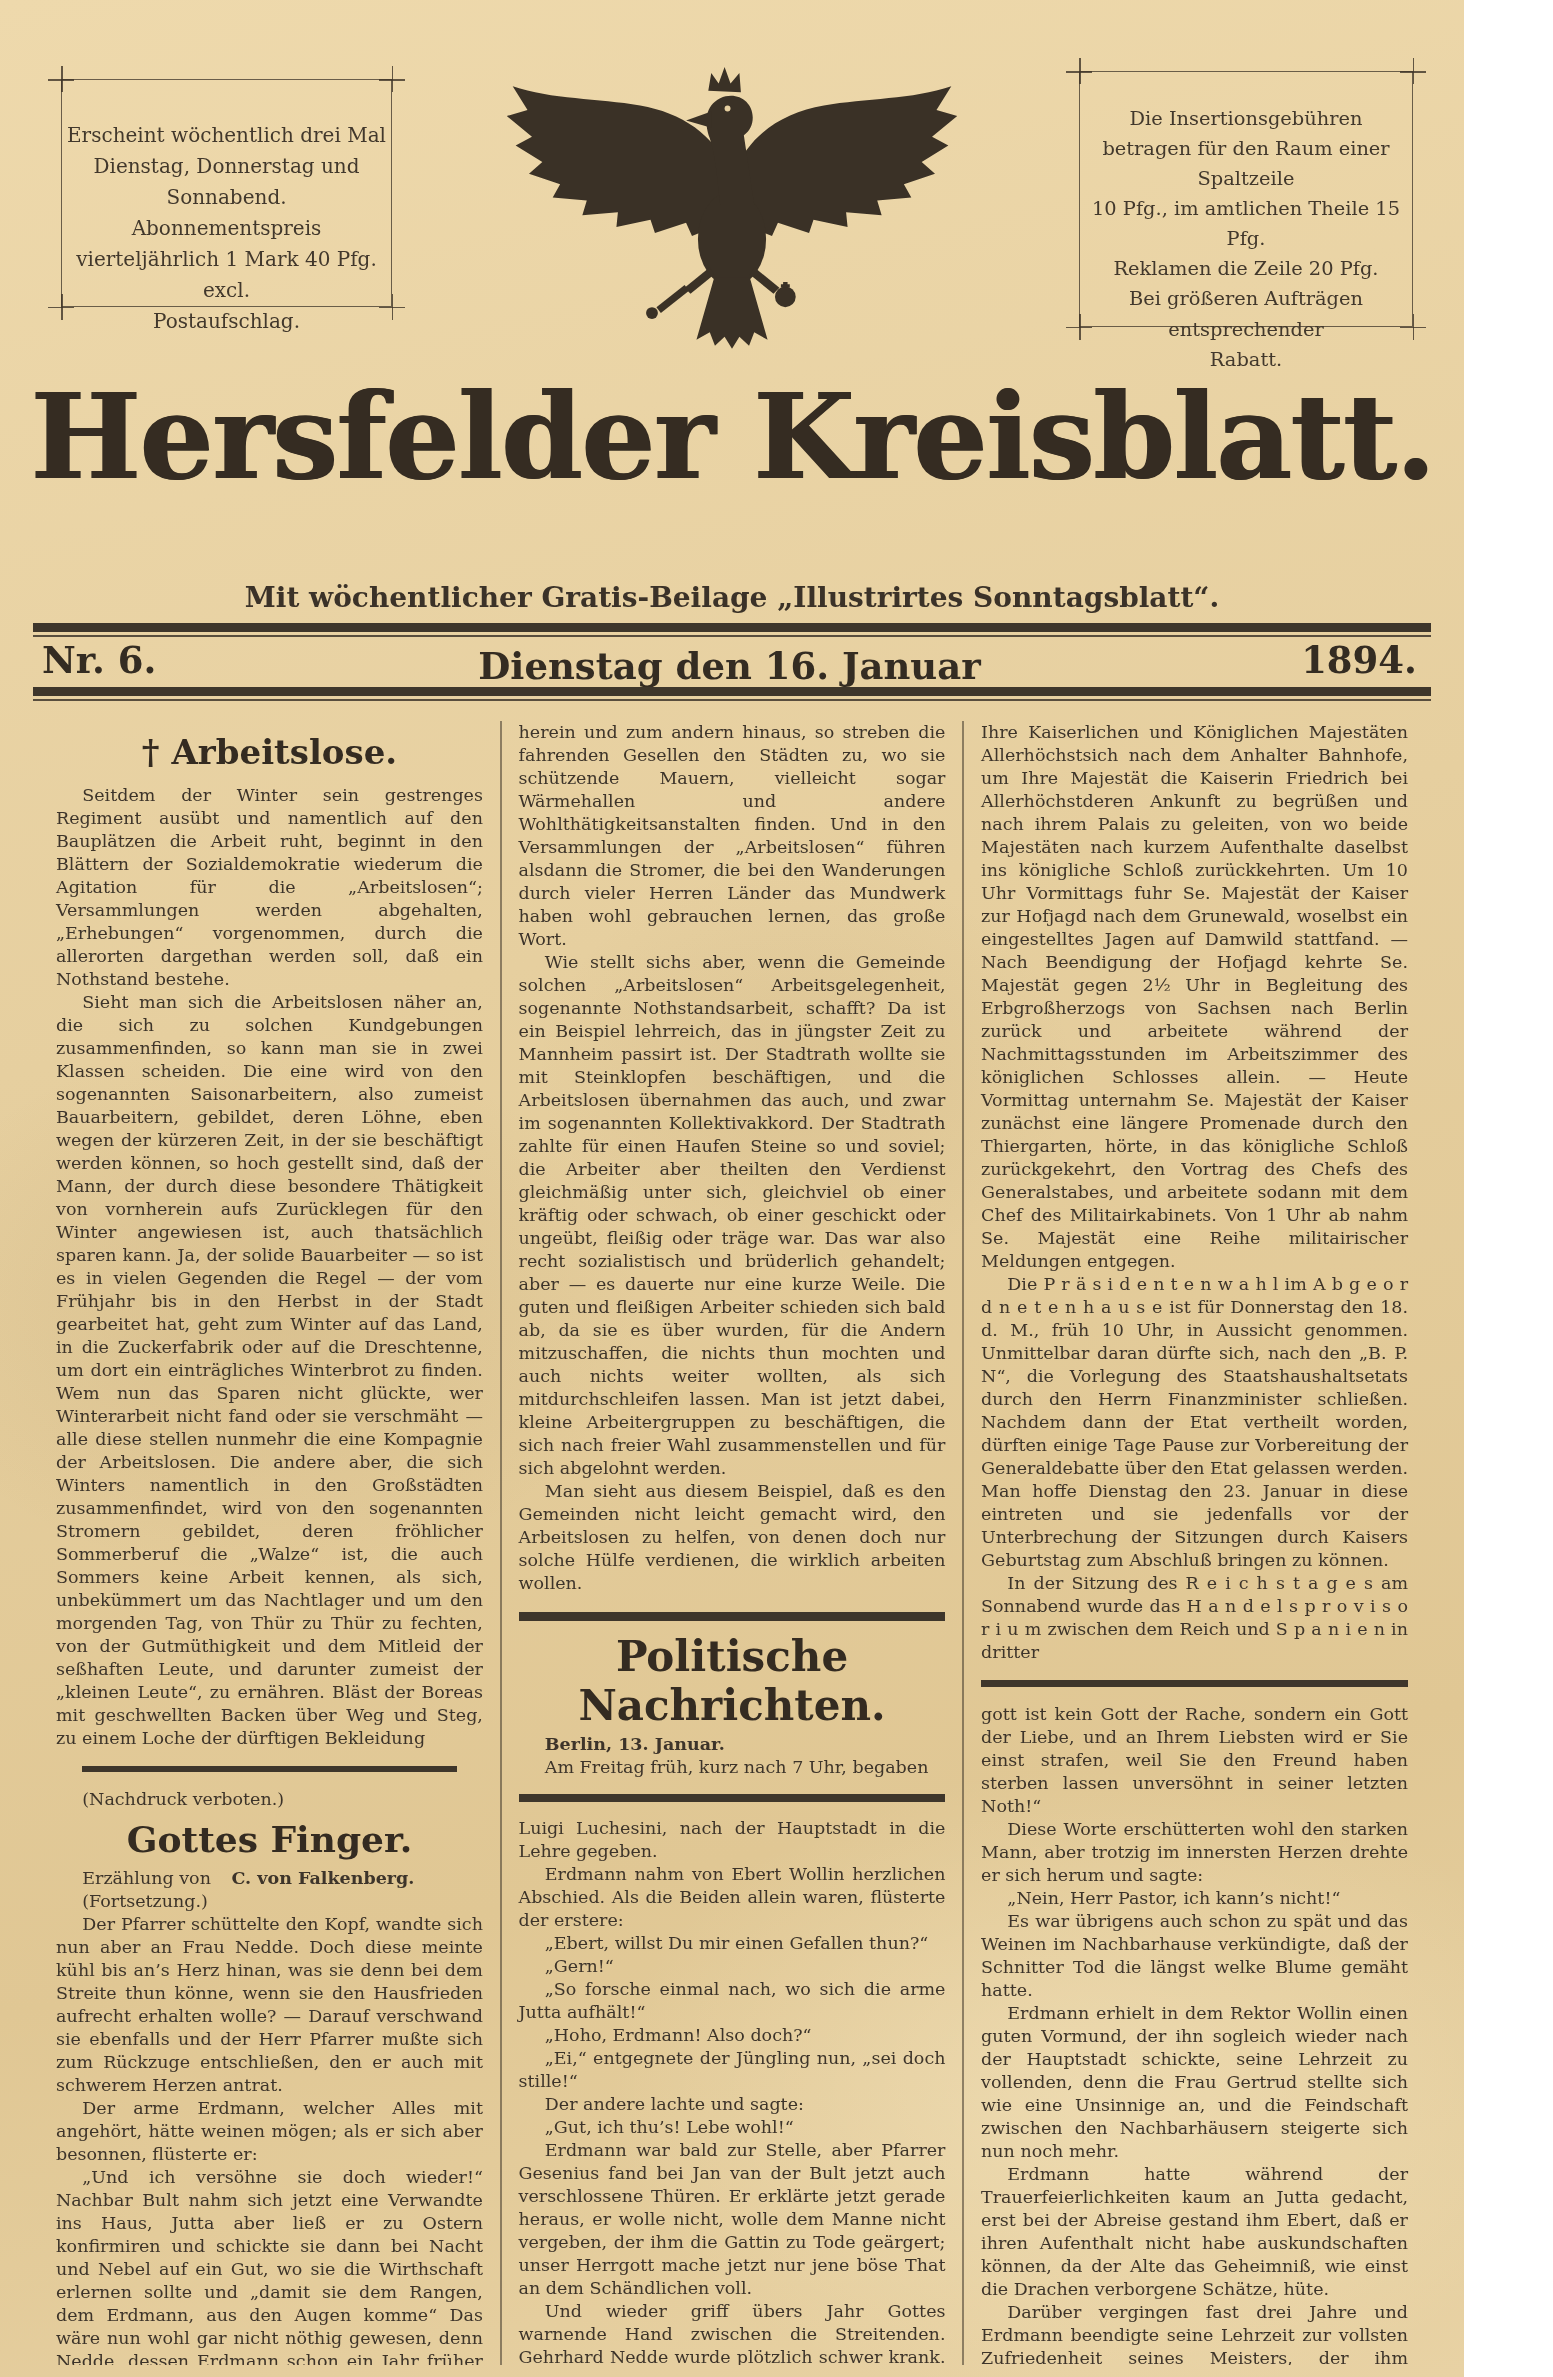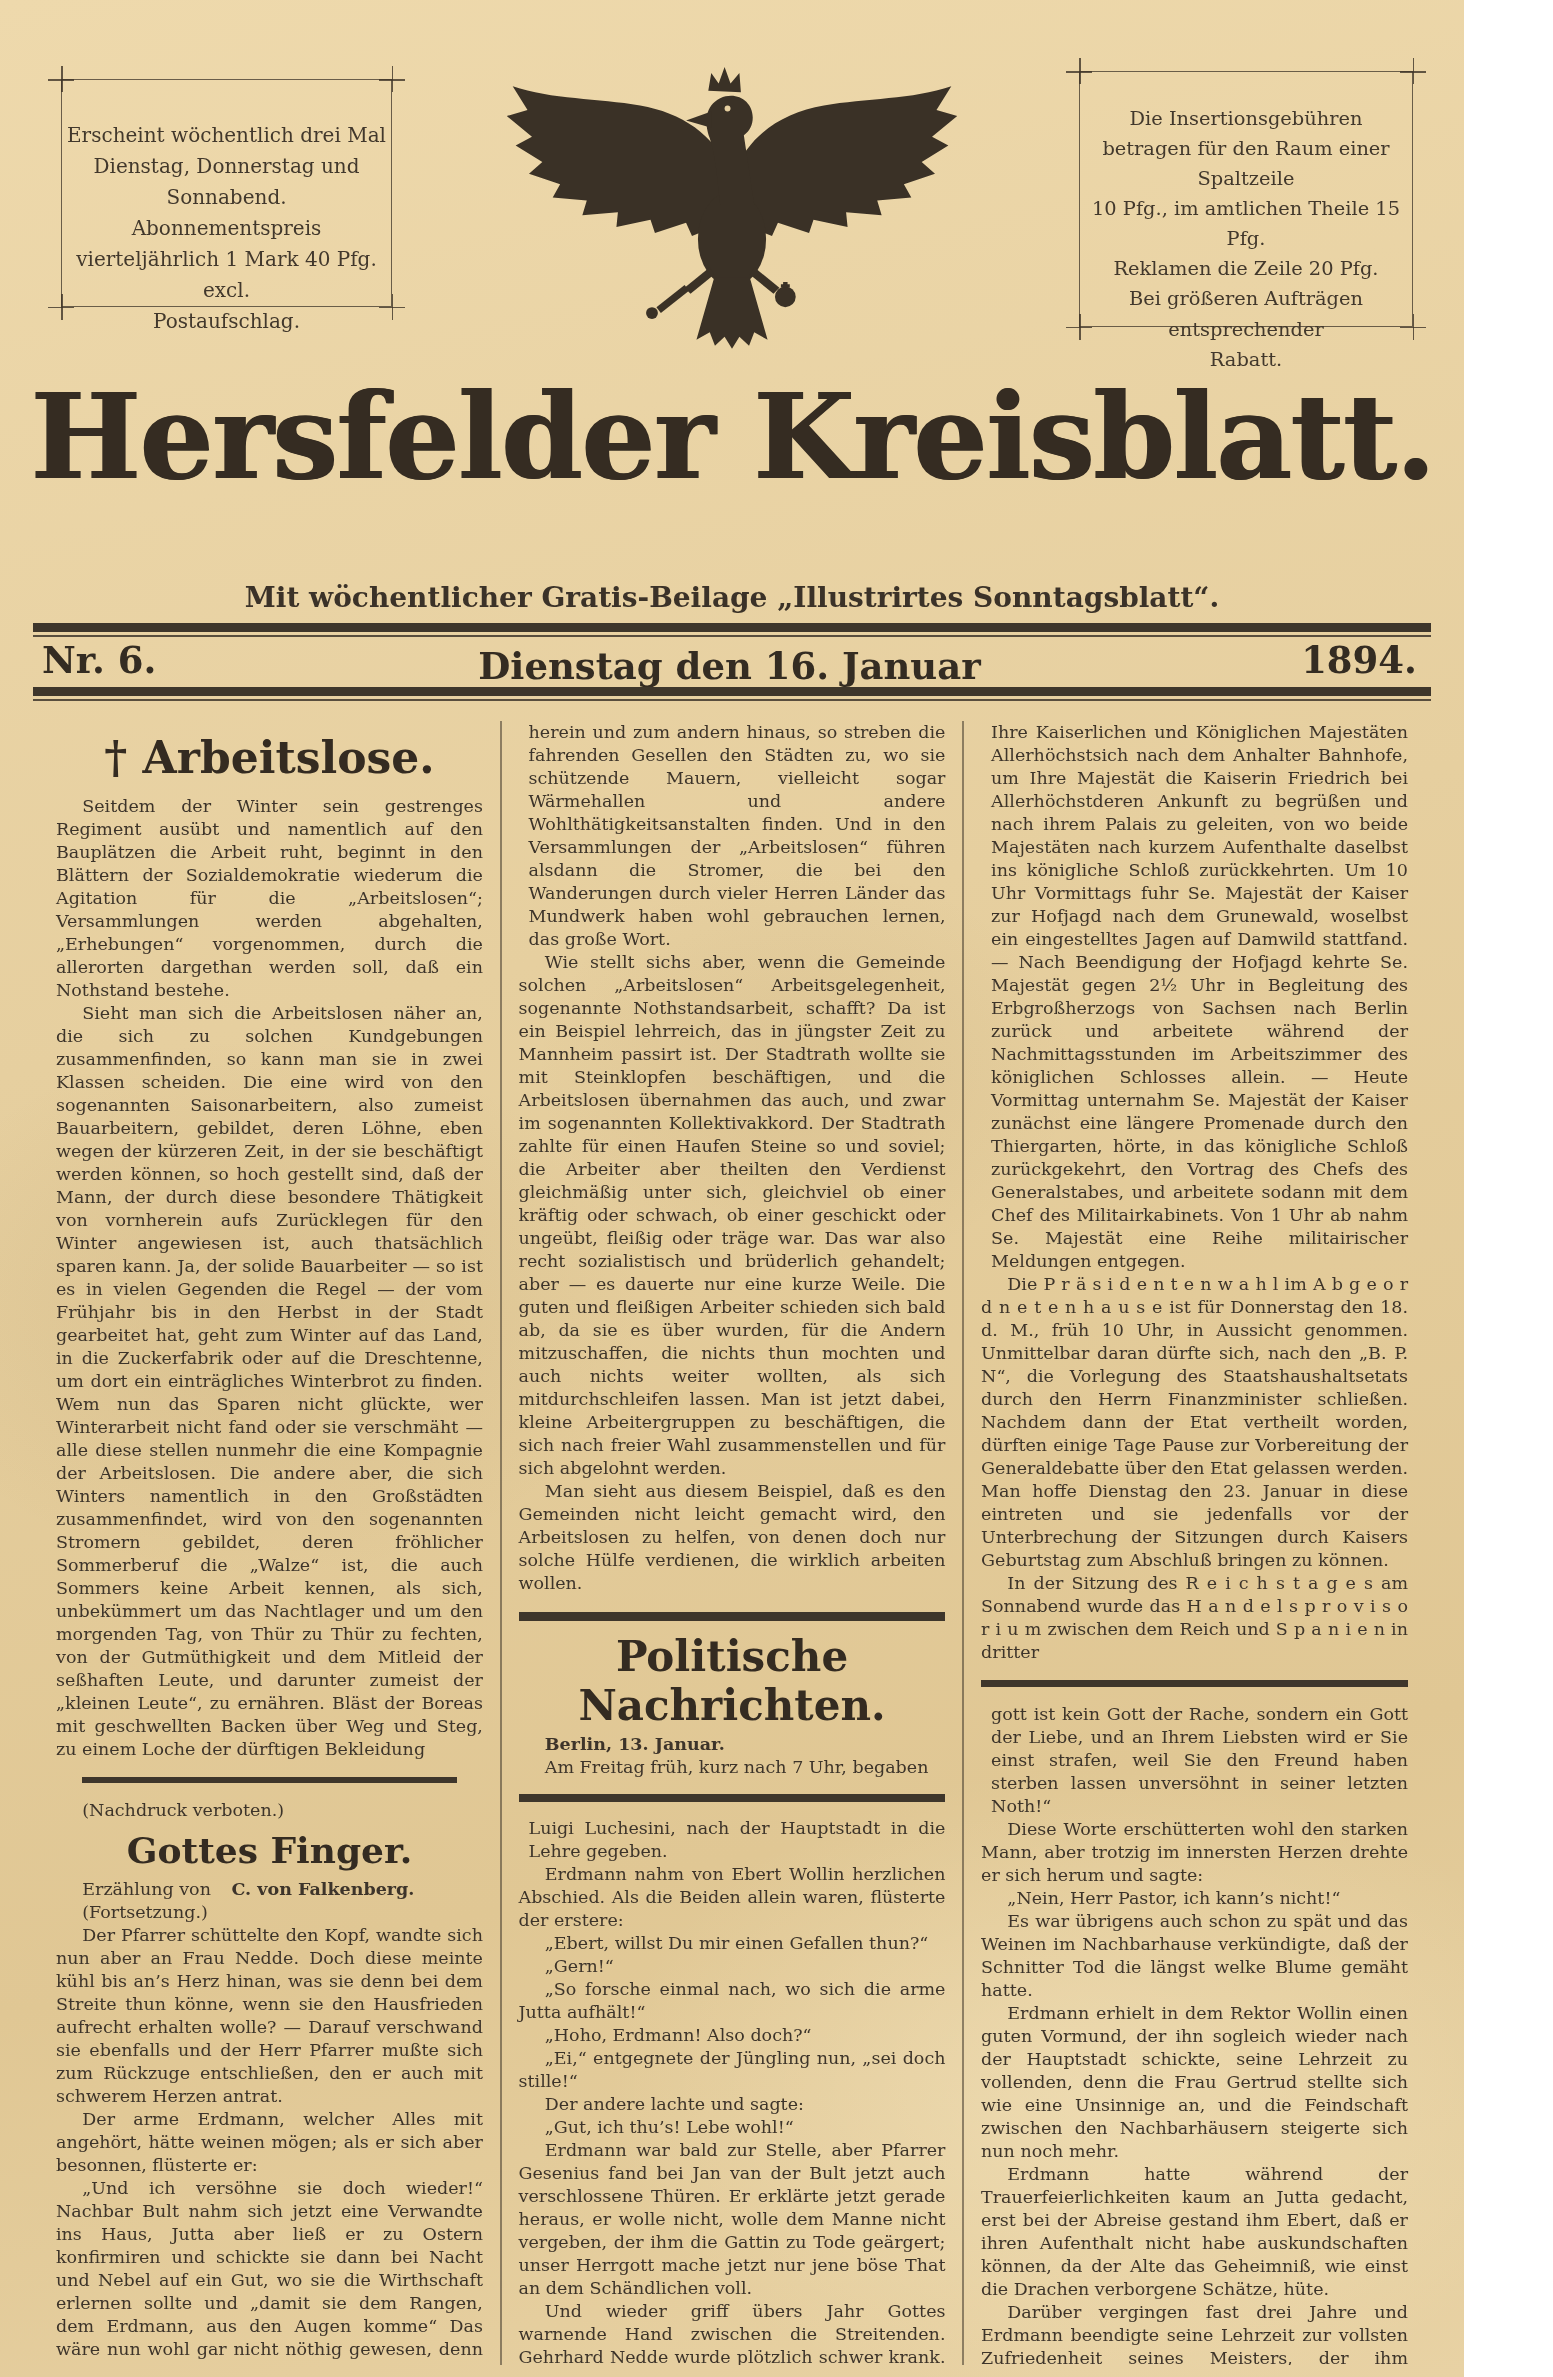--- a/index.html
+++ b/index.html
@@ -64,22 +64,22 @@
   }
   .dateline .mid{position:absolute;left:0;right:0;text-align:center;margin-top:12px;}
   
   .bodygrid{
     position:absolute;top:721px;left:39px;right:39px;bottom:12.4px;
     display:flex;
   }
   .col{flex:1 1 0;padding:0 17px;overflow:hidden;}
   .vrule{width:1.6px;background:rgba(66,56,44,.55);}
   .col p{margin:0;font-size:17.5px;line-height:23px;text-align:justify;text-indent:1.5em;color:#3d342a;}
-  .col p.cont{text-indent:0;margin-left:10px;}
-  .art-head{margin:11px 0 12.4px;text-align:center;font-size:44px;font-weight:bold;color:#342b21;}
+  .col p.cont{text-indent:0;}
+  .art-head{margin:11px 0 12.4px;text-align:center;font-size:34px;font-weight:bold;color:#342b21;}
   .gf-title{margin:7.8px 0 6.2px;text-align:center;font-size:36px;font-weight:bold;color:#342b21;}
   .pn-title{margin:11px 0 3.1px;text-align:center;font-size:42px;font-weight:bold;color:#342b21;}
   .nachdruck{margin:12.4px 0 0;text-align:right;font-size:17px;color:#42382c;}
   .byline{margin:0 0 1.6px;text-align:center;font-size:20px;color:#42382c;}
   .byline b{margin-left:15px;}
   .fortsetzung{margin:0 0 7.8px;text-align:center;font-size:20px;color:#42382c;}
   .place-date{margin:1.6px 70px 1.6px 0;text-align:right;font-size:18.6px;font-weight:bold;color:#3d342a;}
   .colrule{height:6.2px;background:#3e362b;margin:15.5px auto;}
   .colrule.w85{width:88%;}
   .colrule.full{width:100%;height:7.8px;}

